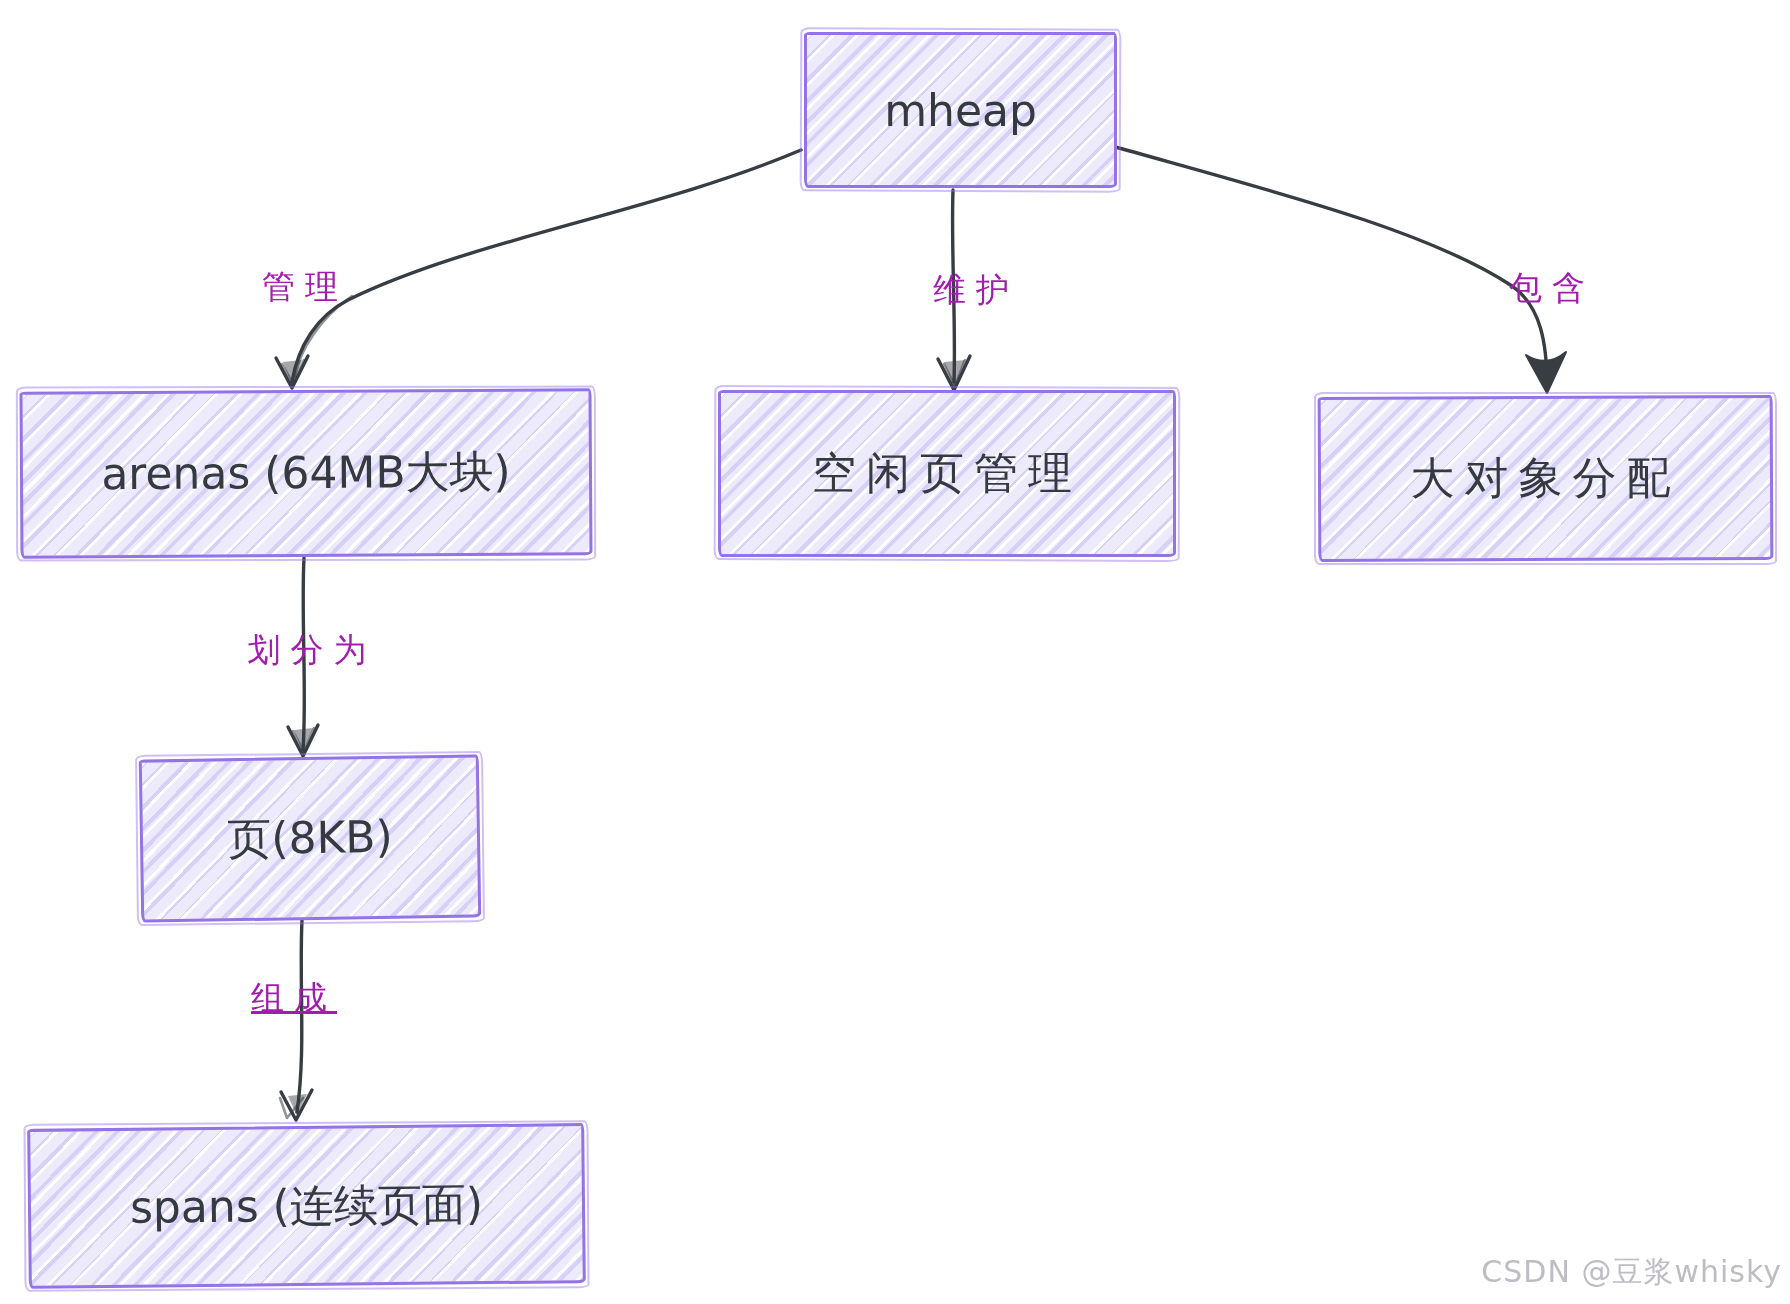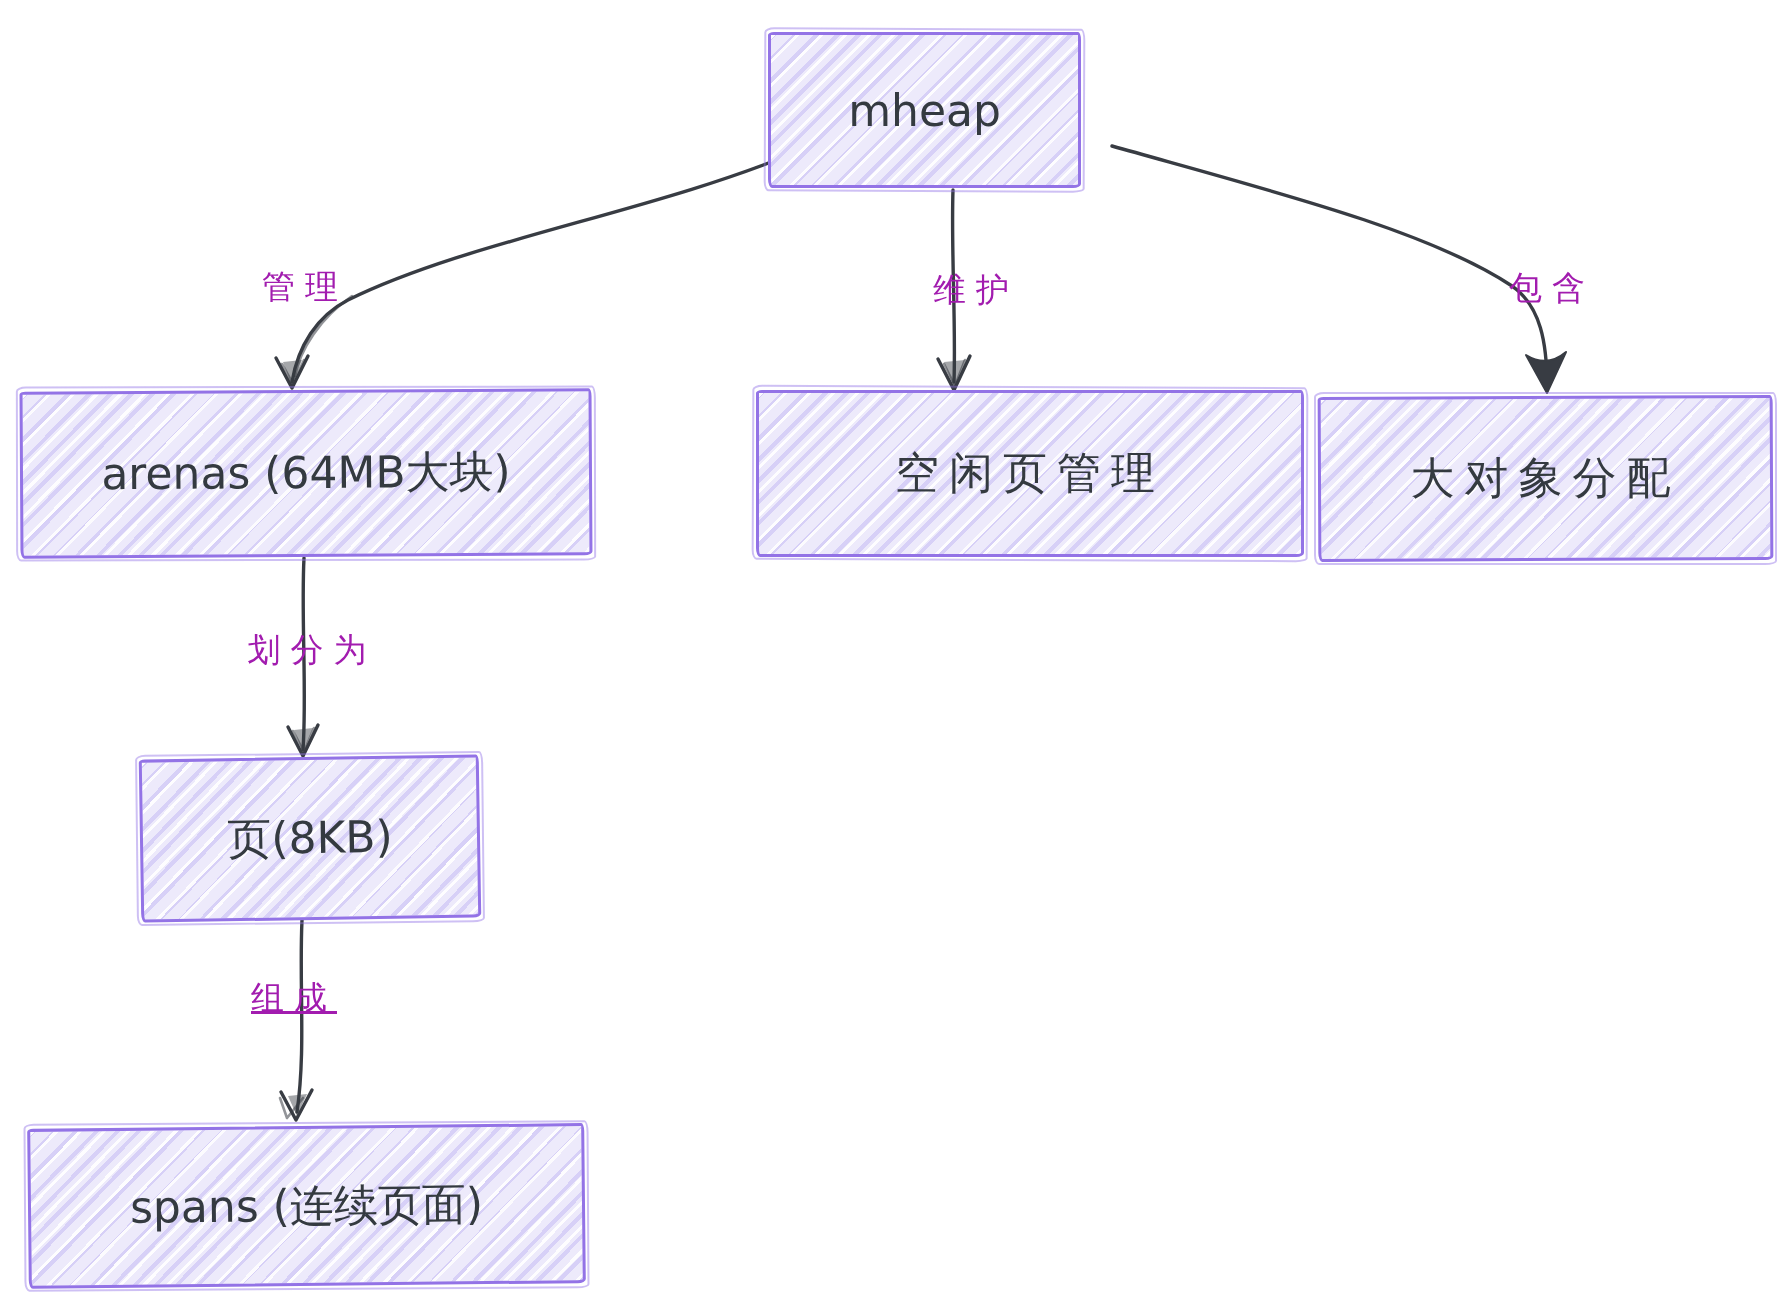--- a/index.html
+++ b/index.html
@@ -84,29 +84,29 @@
     </g>
 
     <g>
       <path d="M 302 920 C 299 985, 306 1050, 297 1112"></path>
       <path class="head-soft" d="M 288 1096 L 297 1116 L 307 1094 Z"></path>
       <polyline points="281,1092 296,1120 312,1090"></polyline>
       <polyline class="pass2" points="303,1098 287,1118 280,1098"></polyline>
     </g>
   </svg>
 
-  <div class="node" style="left:768px; top:32px; width:313px; height:156px;">
+  <div class="node" style="left:804px; top:32px; width:313px; height:156px;">
     <span class="label">mheap</span>
   </div>
 
   <div class="node" style="left:20px; top:390px; width:572px; height:167px; transform:rotate(-0.35deg);">
     <span class="label">arenas (64MB大块)</span>
   </div>
 
-  <div class="node" style="left:756px; top:390px; width:548px; height:167px;">
+  <div class="node" style="left:718px; top:390px; width:458px; height:167px;">
     <span class="label cjk-spaced">空闲页管理</span>
   </div>
 
   <div class="node" style="left:1318px; top:396px; width:455px; height:165px; transform:rotate(-0.25deg);">
     <span class="label cjk-spaced">大对象分配</span>
   </div>
 
   <div class="node" style="left:140px; top:757px; width:340px; height:163px; transform:rotate(-0.9deg);">
     <span class="label">页(8KB)</span>
   </div>
@@ -118,14 +118,15 @@
   <div class="edge-label" style="left:305px; top:265px;">管理</div>
 
   <div class="edge-label" style="left:958px; top:268px;margin-left:18px;">维护</div>
 
   <div class="edge-label" style="left:1552px; top:266px;">包含</div>
 
   <div class="edge-label" style="left:312px; top:628px;text-align:right;">划分为</div>
 
   <div class="edge-label" style="left:294px; top:976px;text-decoration:underline;">组成</div>
 
+  <div class="watermark">CSDN @豆浆whisky</div>
 
 </div>
 
 </body></html>

